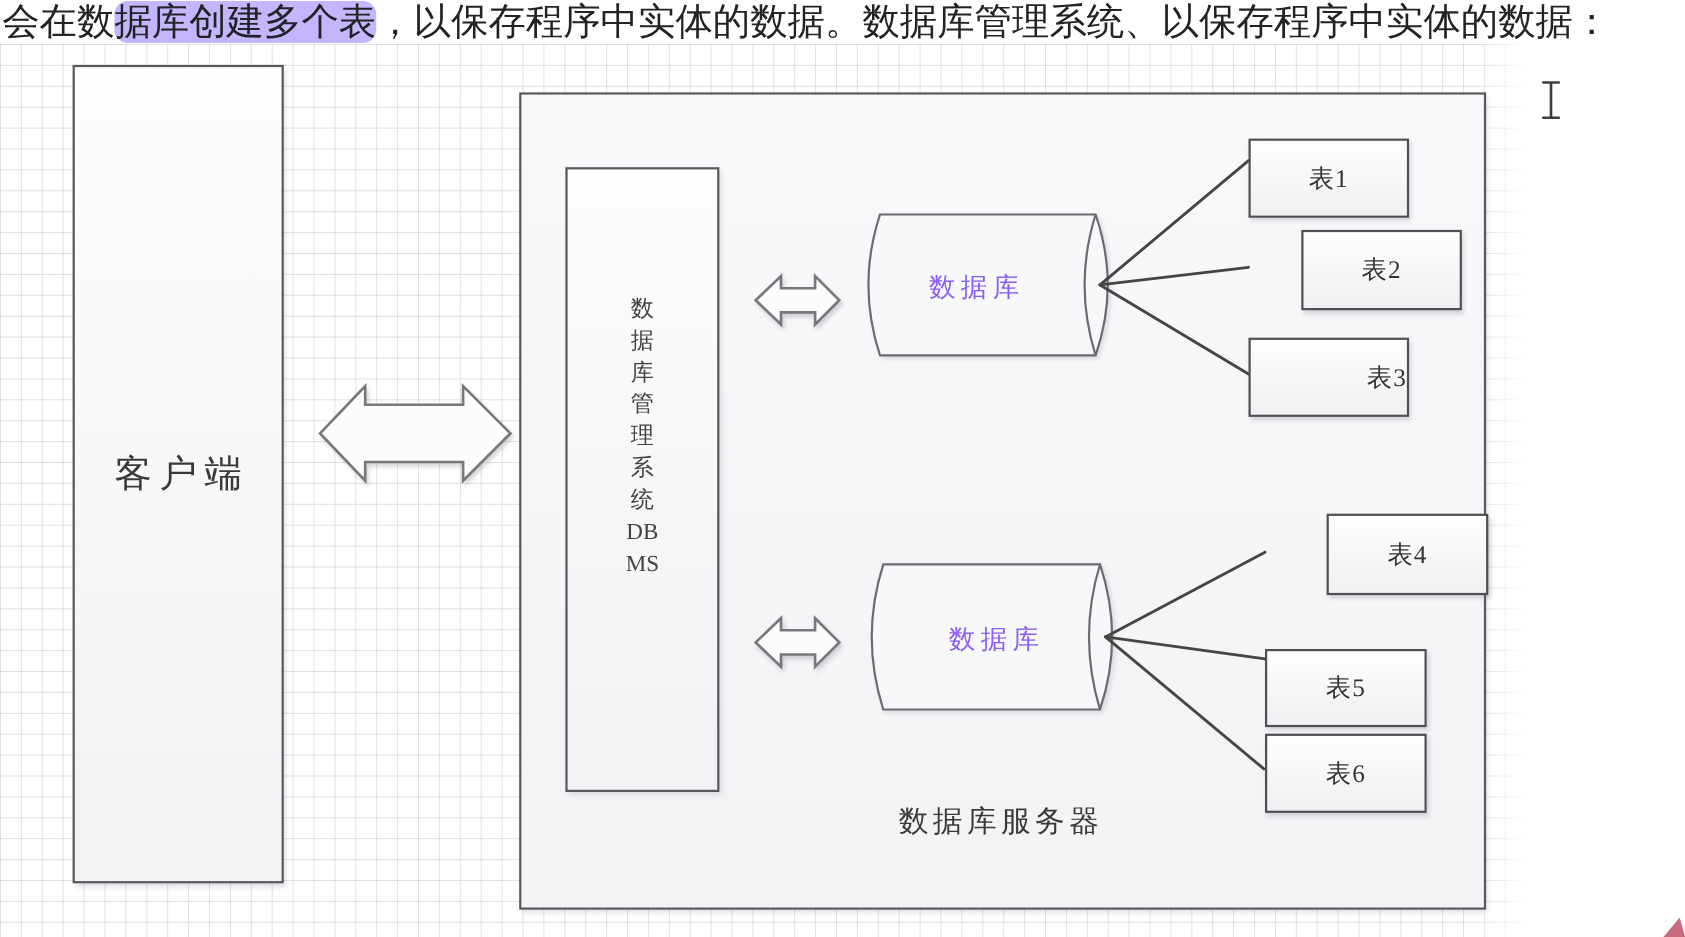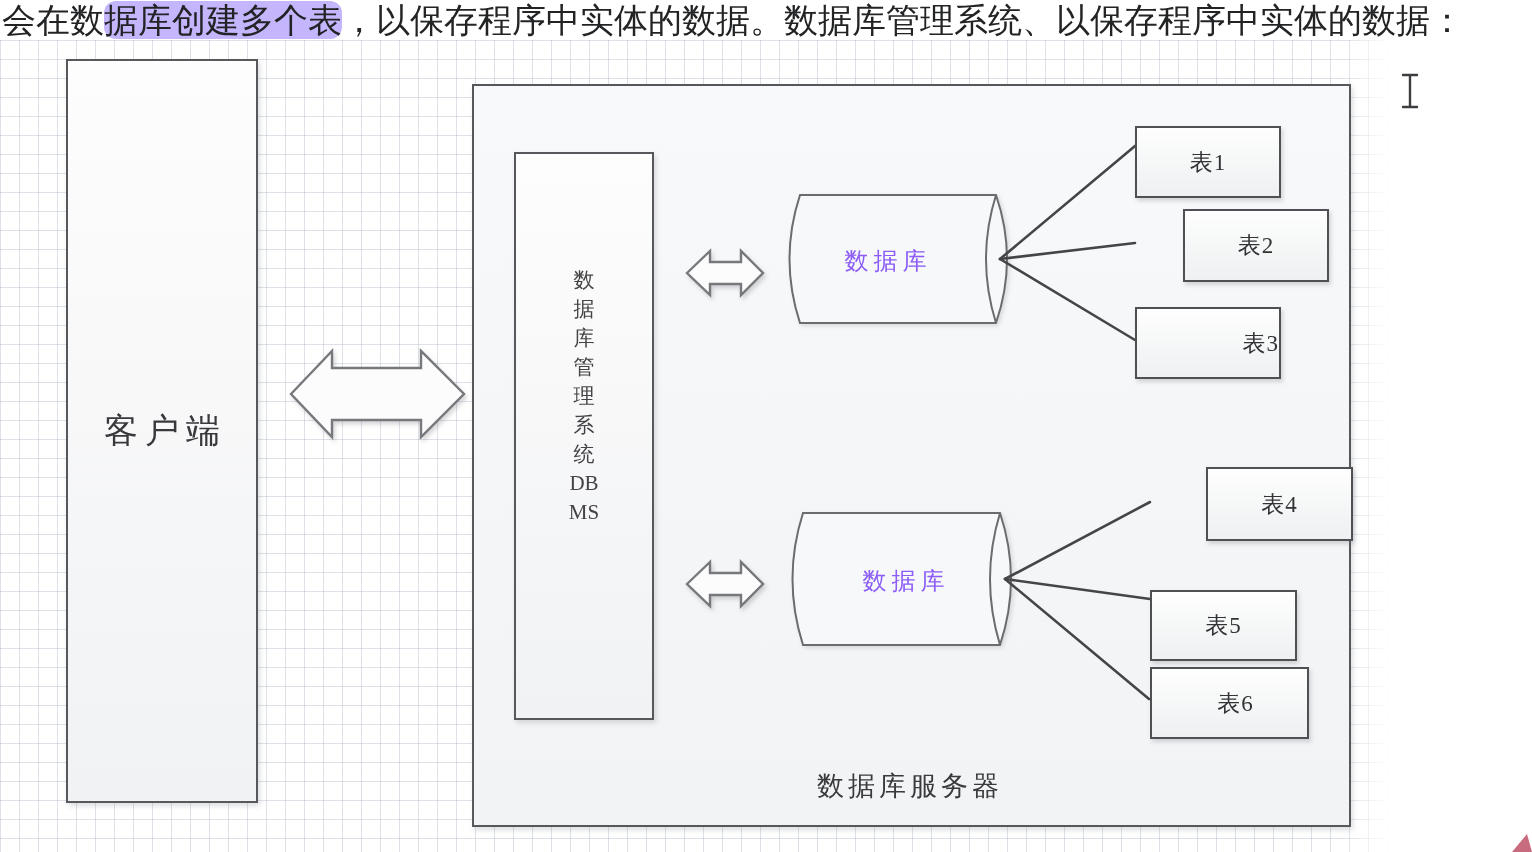--- a/index.html
+++ b/index.html
@@ -25,21 +25,21 @@
     background:linear-gradient(180deg,#fdfdfd 0%, #f1f2f4 100%);
     box-shadow:2px 3px 5px rgba(105,108,120,0.22);}
 
   .client-box{left:66px; top:59px; width:188px; height:740px;
     display:flex; align-items:center; justify-content:center;}
   .client-label{font-family:"Liberation Serif", serif; font-size:34px; letter-spacing:7px;
     color:#39393b; padding-left:7px;}
 
   .server-box{left:472px; top:84px; width:875px; height:739px;
     background:linear-gradient(180deg,#f8f9fa 0%, #f2f3f5 100%);}
-  .server-label{position:absolute; left:760px; top:768px; width:300px; text-align:center;
+  .server-label{position:absolute; left:760px; top:728px; width:300px; text-align:center;
     font-family:"Liberation Serif", serif; font-size:27px; letter-spacing:4px; color:#3a3a3c;}
 
   .dbms-box{left:514px; top:152px; width:140px; height:568px;
     display:flex; flex-direction:column; align-items:center; padding-top:112px; box-sizing:border-box;}
   .dbms-line{font-family:"Liberation Serif", serif; font-size:21px; line-height:29px; color:#434345;}
 
   .db-label{position:absolute; width:160px; text-align:center;
     font-family:"Liberation Serif", serif; font-size:24px; letter-spacing:5px; color:#8b5cf6;}
   .db-label-1{left:808px; top:245px;}
   .db-label-2{left:826px; top:565px;}
@@ -47,21 +47,21 @@
   .table-box{position:absolute; border:2px solid #4f5053;
     background:linear-gradient(180deg,#fefefe 0%, #eef0f1 100%);
     box-shadow:2px 3px 4px rgba(105,108,120,0.25);
     display:flex; align-items:center; justify-content:center;}
   .table-label{font-family:"Liberation Serif", serif; font-size:23px; color:#333335; letter-spacing:1px;}
   .t1{left:1135px; top:126px; width:142px; height:68px;}
   .t2{left:1183px; top:209px; width:142px; height:69px;}
   .t3{left:1135px; top:307px; width:142px; height:68px;justify-content:flex-end;}
   .t4{left:1206px; top:467px; width:143px; height:70px;}
   .t5{left:1150px; top:566px; width:143px; height:67px;margin-top:24px;}
-  .t6{left:1150px; top:667px; width:143px; height:68px;padding-left:12px;}
+  .t6{left:1150px; top:667px; width:143px; height:68px;}
 
   .shapes{position:absolute; left:0; top:0; width:1532px; height:852px; pointer-events:none;}
   .arrow{fill:#fcfcfd; stroke:#77787c; stroke-width:2.4; stroke-linejoin:miter;
     filter:drop-shadow(2px 3px 2px rgba(90,90,100,0.25));}
   .cyl{fill:#f7f8f9; stroke:#6b6c70; stroke-width:2;
     filter:drop-shadow(2px 2px 2px rgba(90,90,100,0.18));}
   .cyl-inner{fill:none; stroke:#6b6c70; stroke-width:2;}
   .link{stroke:#454547; stroke-width:2.6; stroke-linecap:round;}
 
   .ibeam{position:absolute; left:1400px; top:72px;}

